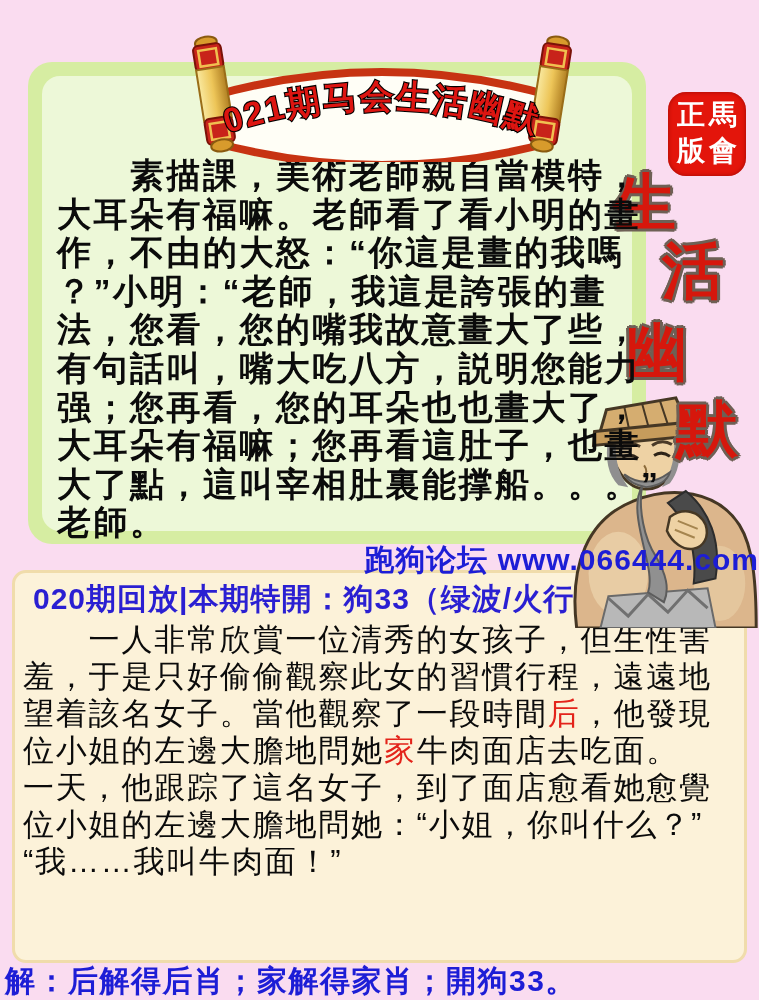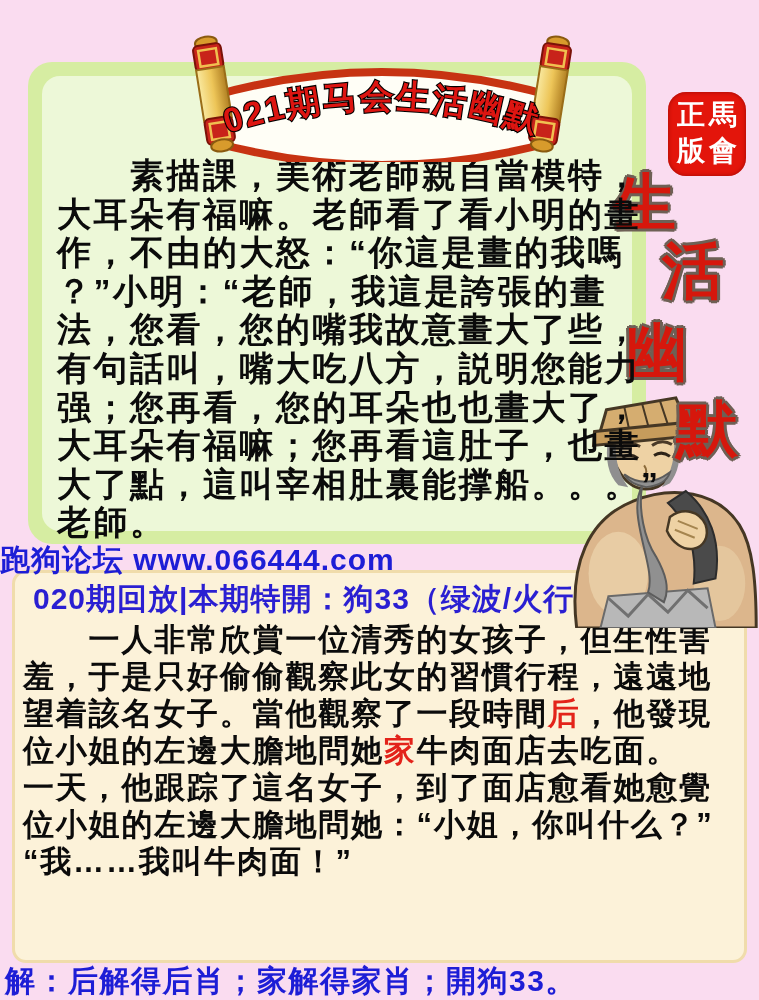--- a/index.html
+++ b/index.html
@@ -41,35 +41,35 @@
     text-shadow:3px 0 0 #6e6055,-3px 0 0 #6e6055,0 3px 0 #6e6055,0 -3px 0 #6e6055,
                 2px 2px 0 #6e6055,-2px -2px 0 #6e6055,2px -2px 0 #6e6055,-2px 2px 0 #6e6055;
   }
   .vchar-1 { left:614px; top:172px; }
   .vchar-2 { left:662px; top:240px; }
   .vchar-3 { left:626px; top:322px; }
   .vchar-4 { left:676px; top:398px; }
   .man-figure { position:absolute; left:558px; top:380px; width:200px; height:248px; z-index:2; }
   
   .forum-line {
-    position:absolute; left:0; top:540px; width:759px; text-align:left; z-index:5;
+    position:absolute; left:0; top:540px; width:759px; text-align:right; z-index:5;
     font-size:30px; font-weight:bold; color:#1d1dd6; letter-spacing:1px;
   }
   
   .box2 {
     position:absolute; left:12px; top:570px; width:735px; height:393px; z-index:1;
     background:#fcf2d9; border:3px solid #f0dcab; border-radius:14px;
   }
   .box2-header {
     position:absolute; left:18px; top:6px; white-space:nowrap;
     font-size:30px; font-weight:bold; color:#2a1fd2; letter-spacing:1px;
   }
   .replay-text { position:absolute; left:8px; top:48px; }
   .tline2 {
-    white-space:nowrap; font-size:31px; font-weight:bold; color:#0b0b0b;
+    white-space:nowrap; font-size:31px; font-weight:normal; color:#0b0b0b;
     letter-spacing:1.8px; line-height:37px;
   }
   .tline2 .red-char { color:#e3231a; }
   
   .solution-line {
     position:absolute; left:5px; top:961px; z-index:5; white-space:nowrap;
     font-size:30px; font-weight:bold; color:#1d1dd6; letter-spacing:1.5px;
   }
 </style>
 </head>

